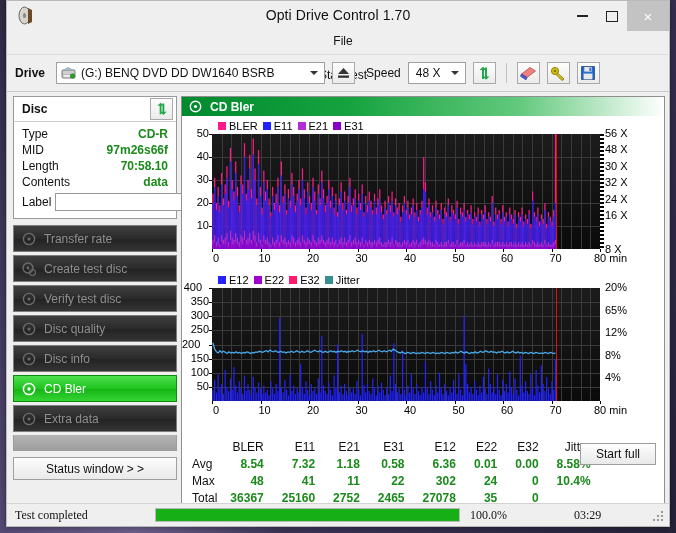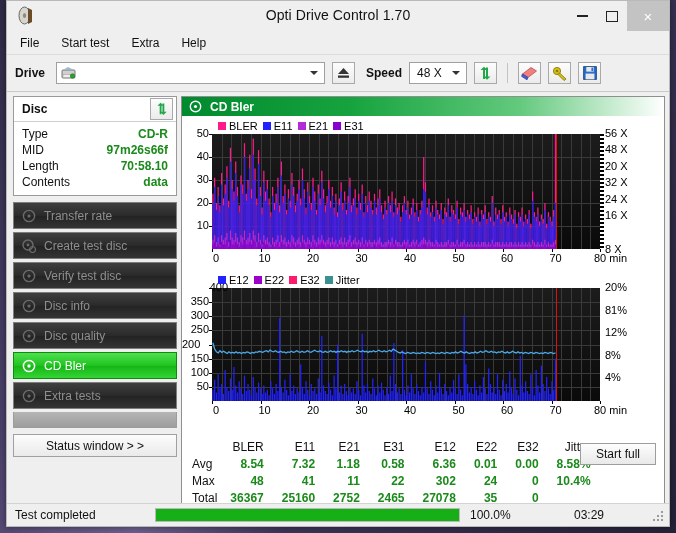--- a/index.html
+++ b/index.html
@@ -41,20 +41,21 @@
   #btn-min{right:72px;}
   #btn-max{right:42px;}
   #btn-close{right:0;width:42px;background:#c3c3c3;color:#fff;font-size:15px;}
   .glyph-min{width:11px;height:2px;background:#222;display:block;}
   .glyph-max{width:10px;height:9px;border:1.6px solid #222;display:block;}
   
   #menubar{
     height:22px;background:#efefef;padding-left:10px;
     display:flex;align-items:center;gap:16px;
     border-bottom:1px solid #dcdcdc;
+    flex-direction:column;
   }
   .menu-item{font-size:12px;color:#111;padding:2px 3px;cursor:default;}
   
   #toolbar{
     height:36px;background:#efefef;display:flex;align-items:center;
     padding:0 8px;gap:7px;border-bottom:1px solid #c9c9c9;
   }
   #drive-label{font-weight:bold;font-size:12px;color:#111;margin-right:4px;}
   #drive-select{
     width:269px;height:22px;background:#fff;border:1px solid #a0a0a0;
@@ -65,21 +66,21 @@
   .combo-arrow{
     position:absolute;right:6px;top:50%;transform:translateY(-50%);
     width:0;height:0;border-left:4px solid transparent;border-right:4px solid transparent;
     border-top:4px solid #333;
   }
   .tbtn{
     width:23px;height:22px;background:linear-gradient(#fdfdfd,#ebebeb);
     border:1px solid #a9a9a9;display:flex;align-items:center;justify-content:center;
     box-sizing:border-box;cursor:default;
   }
-  #speed-label{font-weight:bold;font-size:12px;color:#111;margin-left:4px;}
+  #speed-label{font-weight:normal;font-size:12px;color:#111;margin-left:4px;}
   #speed-select{
     width:58px;height:22px;background:#fff;border:1px solid #a0a0a0;position:relative;
     display:flex;align-items:center;box-sizing:border-box;
   }
   #speed-value{font-size:12px;color:#111;margin-left:7px;}
   .tsep{width:1px;height:20px;background:#c2c2c2;margin:0 3px;}
   
   #body{position:relative;height:428px;background:#efefef;}
   
   #left{
@@ -173,21 +174,21 @@
   .startbtn{
     position:absolute;right:8px;width:76px;height:22px;
     border:1px solid #9d9d9d;box-sizing:border-box;
     background:linear-gradient(#fdfdfd,#e9e9e9);
     display:flex;align-items:center;justify-content:center;
     font-size:12px;color:#111;cursor:default;
   }
   
   #statusbar{
     position:absolute;left:0;right:0;bottom:0;height:22px;background:#efefef;
-    border-top:1px solid #d3d3d3;display:flex;align-items:center;
+    border-top:1px solid #d3d3d3;display:flex;align-items:center;font-family:Liberation Serif, serif;
   }
   #status-text{margin-left:8px;font-size:12px;color:#111;width:140px;}
   #progress-outer{
     width:305px;height:14px;background:#fff;border:1px solid #b9b9b9;box-sizing:border-box;
     position:relative;overflow:hidden;
   }
   #progress-fill{position:absolute;left:0;top:0;bottom:0;background:#16b016;}
   #progress-pct{margin-left:10px;font-size:12px;color:#111;width:50px;}
   #elapsed{margin-left:54px;font-size:12px;color:#111;}
   #grip{position:absolute;right:4px;bottom:3px;width:12px;height:12px;}
@@ -226,20 +227,21 @@
 
   <div id="toolbar">
     <div id="drive-label">Drive</div>
     <div id="drive-select">
       <svg id="drive-icon" width="15" height="14" viewBox="0 0 15 14">
         <rect x="1" y="4" width="13" height="8" rx="1" fill="#cfcfcf" stroke="#777"></rect>
         <rect x="2" y="8.5" width="11" height="3" fill="#ededed" stroke="#999" stroke-width=".5"></rect>
         <path d="M2 4 L7 1 L13 4 Z" fill="#9fb6cc"></path>
         <circle cx="11.5" cy="10" r="2.2" fill="#27a427" stroke="#157315" stroke-width=".6"></circle>
       </svg>
+      <span id="drive-value">(G:)   BENQ DVD DD DW1640 BSRB</span>
       <span class="combo-arrow"></span>
     </div>
     <div class="tbtn">
       <svg width="13" height="12" viewBox="0 0 13 12">
         <path d="M6.5 1 L12 7 L1 7 Z" fill="#333"></path>
         <rect x="1" y="8.5" width="11" height="2.3" fill="#333"></rect>
       </svg>
     </div>
     <div id="speed-label">Speed</div>
     <div id="speed-select">
@@ -300,20 +302,30 @@
             <span class="disc-val">97m26s66f</span>
           </div>
           <div class="disc-row">
             <span class="disc-key">Length</span>
             <span class="disc-val">70:58.10</span>
           </div>
           <div class="disc-row">
             <span class="disc-key">Contents</span>
             <span class="disc-val">data</span>
           </div>
+          <div id="label-row">
+            <span id="label-key">Label</span>
+            <input id="label-input" value="" style="">
+            <span class="tbtn">
+              <svg width="14" height="14" viewBox="0 0 14 14">
+                <circle cx="7" cy="7" r="6" fill="#d8d45a" stroke="#8a8530" stroke-width=".9"></circle>
+                <circle cx="7" cy="7" r="2" fill="#f4f2d8" stroke="#8a8530" stroke-width=".7"></circle>
+              </svg>
+            </span>
+          </div>
         </div>
       </div>
 
       <div id="testlist">
         <div class="tbtn-row">
           <svg width="14" height="14" viewBox="0 0 14 14">
               <circle cx="7" cy="7" r="5.6" fill="none" stroke="#6b6b6b" stroke-width="1.4"></circle>
               <circle cx="7" cy="7" r="1.6" fill="#6b6b6b"></circle>
             </svg>
           <span class="tbtn-label">Transfer rate</span>
@@ -331,42 +343,42 @@
               <circle cx="7" cy="7" r="5.6" fill="none" stroke="#6b6b6b" stroke-width="1.4"></circle>
               <circle cx="7" cy="7" r="1.6" fill="#6b6b6b"></circle>
             </svg>
           <span class="tbtn-label">Verify test disc</span>
         </div>
         <div class="tbtn-row">
           <svg width="14" height="14" viewBox="0 0 14 14">
               <circle cx="7" cy="7" r="5.6" fill="none" stroke="#6b6b6b" stroke-width="1.4"></circle>
               <circle cx="7" cy="7" r="1.6" fill="#6b6b6b"></circle>
             </svg>
-          <span class="tbtn-label">Disc info</span>
+          <span class="tbtn-label">Disc quality</span>
         </div>
         <div class="tbtn-row">
           <svg width="14" height="14" viewBox="0 0 14 14">
               <circle cx="7" cy="7" r="5.6" fill="none" stroke="#6b6b6b" stroke-width="1.4"></circle>
               <circle cx="7" cy="7" r="1.6" fill="#6b6b6b"></circle>
             </svg>
-          <span class="tbtn-label">Disc quality</span>
+          <span class="tbtn-label">Disc info</span>
         </div>
         <div class="tbtn-row active">
           <svg width="14" height="14" viewBox="0 0 14 14">
               <circle cx="7" cy="7" r="5.6" fill="none" stroke="#ffffff" stroke-width="1.5"></circle>
               <circle cx="7" cy="7" r="1.7" fill="#ffffff"></circle>
             </svg>
           <span class="tbtn-label">CD Bler</span>
         </div>
         <div class="tbtn-row">
           <svg width="14" height="14" viewBox="0 0 14 14">
               <circle cx="7" cy="7" r="5.6" fill="none" stroke="#6b6b6b" stroke-width="1.4"></circle>
               <circle cx="7" cy="7" r="1.6" fill="#6b6b6b"></circle>
             </svg>
-          <span class="tbtn-label">Extra tests</span>
+          <span class="tbtn-label">Extra data</span>
         </div>
         <div id="spacer-row"></div>
       </div>
 
       <div id="status-window-btn">Status window &gt; &gt;</div>
     </div>
 
     <div id="right">
       <div id="chart-head">
         <svg width="13" height="13" viewBox="0 0 14 14">
@@ -1242,21 +1254,21 @@
           <div style="position: absolute; left: 0px; width: 27px; top: 57px; text-align: right; font-size: 11px; color: rgb(0, 0, 0);">30</div>
           <div class="tickm" style="left: 27px; top: 64px; width: 3px; height: 1px;"></div>
           <div style="position: absolute; left: 0px; width: 27px; top: 34px; text-align: right; font-size: 11px; color: rgb(0, 0, 0);">40</div>
           <div class="tickm" style="left: 27px; top: 41px; width: 3px; height: 1px;"></div>
           <div style="position: absolute; left: 0px; width: 27px; top: 11px; text-align: right; font-size: 11px; color: rgb(0, 0, 0);">50</div>
           <div class="tickm" style="left: 27px; top: 18px; width: 3px; height: 1px;"></div>
           <div style="position: absolute; left: 423px; top: 127px; font-size: 11px; color: rgb(0, 0, 0); white-space: nowrap;">8 X</div>
           <div style="position: absolute; left: 423px; top: 93.1429px; font-size: 11px; color: rgb(0, 0, 0); white-space: nowrap;">16 X</div>
           <div style="position: absolute; left: 423px; top: 76.7143px; font-size: 11px; color: rgb(0, 0, 0); white-space: nowrap;">24 X</div>
           <div style="position: absolute; left: 423px; top: 60.2857px; font-size: 11px; color: rgb(0, 0, 0); white-space: nowrap;">32 X</div>
-          <div style="position: absolute; left: 423px; top: 43.8571px; font-size: 11px; color: rgb(0, 0, 0); white-space: nowrap;">20 X</div>
+          <div style="position: absolute; left: 423px; top: 43.8571px; font-size: 11px; color: rgb(0, 0, 0); white-space: nowrap;">30 X</div>
           <div style="position: absolute; left: 423px; top: 27.4286px; font-size: 11px; color: rgb(0, 0, 0); white-space: nowrap;">48 X</div>
           <div style="position: absolute; left: 423px; top: 11px; font-size: 11px; color: rgb(0, 0, 0); white-space: nowrap;">56 X</div>
           <div style="position: absolute; left: 418px; top: 18px; width: 4px; height: 115px; background: repeating-linear-gradient(rgb(0, 0, 0) 0px, rgb(0, 0, 0) 2px, rgb(255, 255, 255) 2px, rgb(255, 255, 255) 4px);"></div>
           <div style="position: absolute; left: 14px; top: 136px; width: 40px; text-align: center; font-size: 11px; color: rgb(0, 0, 0); white-space: nowrap;">0</div>
           <div class="tickm" style="left: 30px; top: 133px; width: 1px; height: 3px;"></div>
           <div style="position: absolute; left: 62.5px; top: 136px; width: 40px; text-align: center; font-size: 11px; color: rgb(0, 0, 0); white-space: nowrap;">10</div>
           <div class="tickm" style="left: 78.5px; top: 133px; width: 1px; height: 3px;"></div>
           <div style="position: absolute; left: 111px; top: 136px; width: 40px; text-align: center; font-size: 11px; color: rgb(0, 0, 0); white-space: nowrap;">20</div>
           <div class="tickm" style="left: 127px; top: 133px; width: 1px; height: 3px;"></div>
           <div style="position: absolute; left: 159.5px; top: 136px; width: 40px; text-align: center; font-size: 11px; color: rgb(0, 0, 0); white-space: nowrap;">30</div>
@@ -1549,26 +1561,26 @@
           <div style="position: absolute; left: 0px; width: 27px; top: 83.625px; text-align: right; font-size: 11px; color: rgb(0, 0, 0);">150</div>
           <div class="tickm" style="left: 27px; top: 90.625px; width: 3px; height: 1px;"></div>
           <div style="position: absolute; left: 0px; width: 35px; top: 69.5px; font-size: 11px; color: rgb(0, 0, 0);">200</div>
           <div class="tickm" style="left: 27px; top: 76.5px; width: 3px; height: 1px;"></div>
           <div style="position: absolute; left: 0px; width: 27px; top: 55.375px; text-align: right; font-size: 11px; color: rgb(0, 0, 0);">250</div>
           <div class="tickm" style="left: 27px; top: 62.375px; width: 3px; height: 1px;"></div>
           <div style="position: absolute; left: 0px; width: 27px; top: 41.25px; text-align: right; font-size: 11px; color: rgb(0, 0, 0);">300</div>
           <div class="tickm" style="left: 27px; top: 48.25px; width: 3px; height: 1px;"></div>
           <div style="position: absolute; left: 0px; width: 27px; top: 27.125px; text-align: right; font-size: 11px; color: rgb(0, 0, 0);">350</div>
           <div class="tickm" style="left: 27px; top: 34.125px; width: 3px; height: 1px;"></div>
-          <div style="position: absolute; left: 0px; width: 46px; top: 13px; text-align: right; font-size: 11px; color: rgb(0, 0, 0);">400</div>
+          <div style="position: absolute; left: 0px; width: 20px; top: 13px; text-align: right; font-size: 11px; color: rgb(0, 0, 0);">400</div>
           <div class="tickm" style="left: 27px; top: 20px; width: 3px; height: 1px;"></div>
           <div style="position: absolute; left: 423px; top: 103.4px; font-size: 11px; color: rgb(0, 0, 0); white-space: nowrap;">4%</div>
           <div style="position: absolute; left: 423px; top: 80.8px; font-size: 11px; color: rgb(0, 0, 0); white-space: nowrap;">8%</div>
           <div style="position: absolute; left: 423px; top: 58.2px; font-size: 11px; color: rgb(0, 0, 0); white-space: nowrap;">12%</div>
-          <div style="position: absolute; left: 423px; top: 35.6px; font-size: 11px; color: rgb(0, 0, 0); white-space: nowrap;">81%</div>
+          <div style="position: absolute; left: 423px; top: 35.6px; font-size: 11px; color: rgb(0, 0, 0); white-space: nowrap;">65%</div>
           <div style="position: absolute; left: 423px; top: 13px; font-size: 11px; color: rgb(0, 0, 0); white-space: nowrap;">20%</div>
           <div style="position: absolute; left: 14px; top: 136px; width: 40px; text-align: center; font-size: 11px; color: rgb(0, 0, 0); white-space: nowrap;">0</div>
           <div class="tickm" style="left: 30px; top: 133px; width: 1px; height: 3px;"></div>
           <div style="position: absolute; left: 62.5px; top: 136px; width: 40px; text-align: center; font-size: 11px; color: rgb(0, 0, 0); white-space: nowrap;">10</div>
           <div class="tickm" style="left: 78.5px; top: 133px; width: 1px; height: 3px;"></div>
           <div style="position: absolute; left: 111px; top: 136px; width: 40px; text-align: center; font-size: 11px; color: rgb(0, 0, 0); white-space: nowrap;">20</div>
           <div class="tickm" style="left: 127px; top: 133px; width: 1px; height: 3px;"></div>
           <div style="position: absolute; left: 159.5px; top: 136px; width: 40px; text-align: center; font-size: 11px; color: rgb(0, 0, 0); white-space: nowrap;">30</div>
           <div class="tickm" style="left: 175.5px; top: 133px; width: 1px; height: 3px;"></div>
           <div style="position: absolute; left: 208px; top: 136px; width: 40px; text-align: center; font-size: 11px; color: rgb(0, 0, 0); white-space: nowrap;">40</div>

